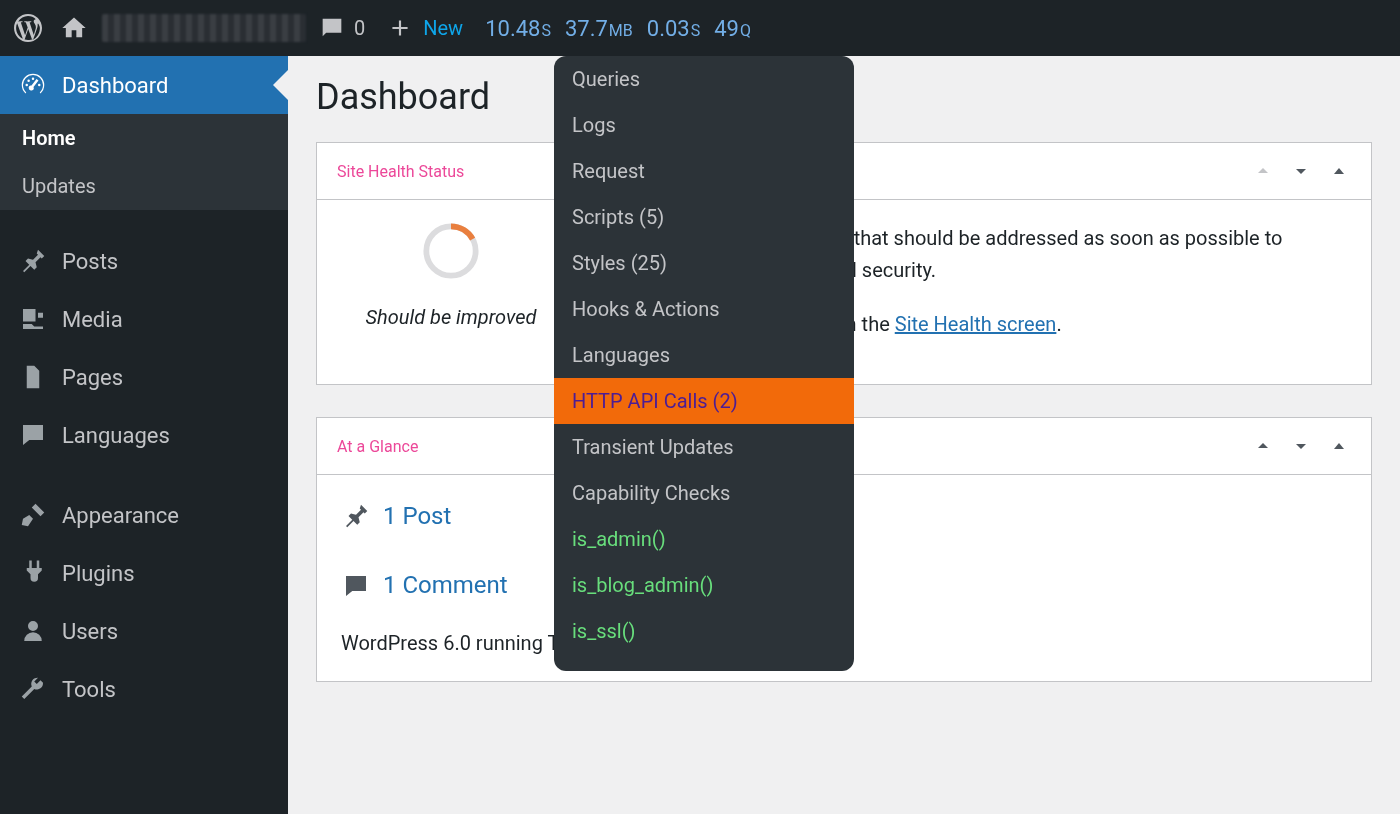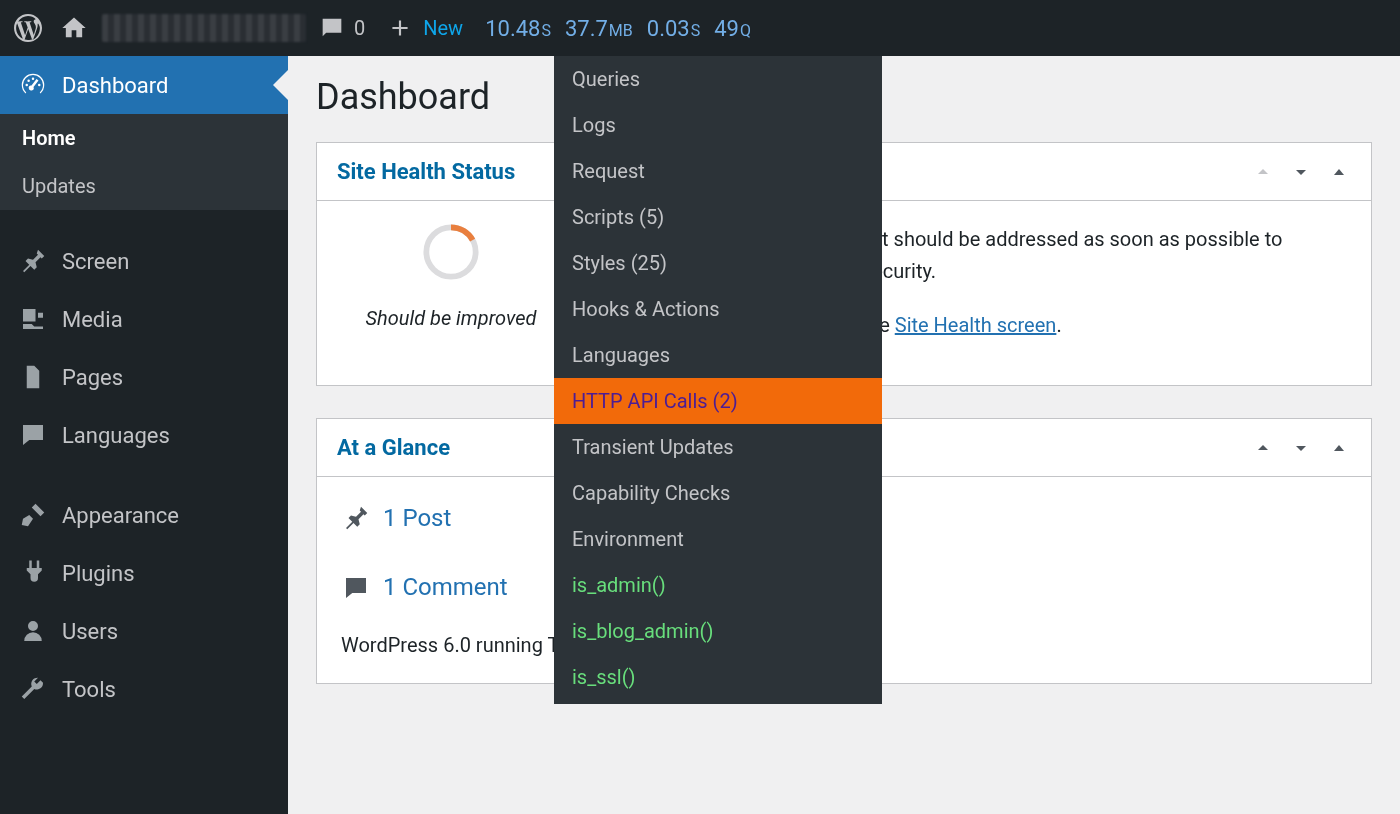--- a/index.html
+++ b/index.html
@@ -13,21 +13,21 @@
 .adminbar .site-blur { width: 204px; height: 28px; background: repeating-linear-gradient(90deg, #3a3e43 0 6px, #2a2e33 6px 12px); filter: blur(1px); border-radius: 2px; }
 .adminbar .comment-icon { margin-left: 12px; width: 28px; height: 28px; fill: #c3c4c7; }
 .adminbar .comment-count { margin-left: 8px; color: #c3c4c7; }
 .adminbar .plus-icon { margin-left: 22px; width: 26px; height: 26px; fill: #c3c4c7; }
 .adminbar .new-text { margin-left: 10px; color: #0ea5e9; }
 .adminbar .qm-stats { display: flex; gap: 14px; margin-left: 22px; color: #72aee6; font-variant-numeric: tabular-nums; }
 .adminbar .qm-stats span { font-size: 22px; }
 .adminbar .qm-stats .unit { font-size: 16px; text-transform: uppercase; margin-left: 1px; }
 
 
-.qm-menu { position: absolute; top: 56px; left: 554px; width: 328px; background: #2c3338; color: #c3c4c7; z-index: 200; padding-bottom: 4px; }
+.qm-menu { position: absolute; top: 56px; left: 554px; width: 300px; background: #2c3338; color: #c3c4c7; z-index: 200; padding-bottom: 17px; border-radius: 12px; }
 .qm-menu .item { padding: 11px 18px; font-size: 20px; cursor: pointer; white-space: nowrap; }
 .qm-menu .item.active { background: #f26a0a; color: #4c1d95; }
 .qm-menu .item.green { color: #68de7c; }
 
 
 .sidebar { position: absolute; top: 56px; left: 0; width: 288px; bottom: 0; background: #1d2327; color: #c3c4c7; }
 .sidebar .menu-item { display: flex; align-items: center; padding: 14px 18px; font-size: 22px; cursor: pointer; position: relative; }
 .sidebar .menu-item .icon { width: 30px; height: 30px; margin-right: 14px; fill: rgba(240,246,252,.6); flex-shrink: 0; }
 .sidebar .menu-item.current { background: #2271b1; color: #fff; }
 .sidebar .menu-item.current .icon { fill: #fff; }
@@ -35,21 +35,21 @@
 .sidebar .arrow-out { position: absolute; right: -1px; top: 50%; transform: translateY(-50%); width: 0; height: 0; border-top: 16px solid transparent; border-bottom: 16px solid transparent; border-right: 16px solid #f0f0f1; }
 .sidebar .sub-item { padding: 12px 18px 12px 22px; font-size: 20px; background: #2c3338; color: #c3c4c7; cursor: pointer; }
 .sidebar .sub-item.active { color: #fff; font-weight: 600; }
 .sidebar .separator { height: 22px; background: #1d2327; }
 
 
 .main { position: absolute; top: 56px; left: 288px; right: 0; bottom: 0; padding: 20px 28px; overflow: auto; }
 .main h1 { font-size: 36px; font-weight: 400; color: #1d2327; margin-bottom: 24px; }
 .box { background: #fff; border: 1px solid #c3c4c7; margin-bottom: 32px; }
 .box-header { display: flex; align-items: center; justify-content: space-between; padding: 16px 20px; border-bottom: 1px solid #c3c4c7; }
-.box-header h2 { font-size: 22px; font-weight: 700; color: #0369a1; }
+.box-header h2 { font-size: 16px; font-weight: 400; color: #ec4899; }
 .box-controls { display: flex; gap: 14px; }
 .box-controls .ctrl { width: 24px; height: 24px; fill: #50575e; cursor: pointer; }
 .box-controls .ctrl.disabled { fill: #c3c4c7; }
 .box-body { padding: 22px 24px; font-size: 20px; color: #1d2327; line-height: 1.6; }
 .site-health-body { display: flex; gap: 40px; align-items: flex-start; }
 .sh-gauge { width: 220px; text-align: center; flex-shrink: 0; }
 .sh-gauge svg { width: 58px; height: 58px; margin-bottom: 12px; }
 .sh-gauge-label { font-size: 20px; color: #1d2327; font-style: italic; }
 .sh-text { flex: 1; }
 .sh-text p { margin-bottom: 22px; }
@@ -95,21 +95,20 @@
     <div class="item">Queries</div>
     <div class="item">Logs</div>
     <div class="item">Request</div>
     <div class="item">Scripts (5)</div>
     <div class="item">Styles (25)</div>
     <div class="item">Hooks &amp; Actions</div>
     <div class="item">Languages</div>
     <div class="item active">HTTP API Calls (2)</div>
     <div class="item">Transient Updates</div>
     <div class="item">Capability Checks</div>
-    <div class="item">Environment</div>
     <div class="item green">is_admin()</div>
     <div class="item green">is_blog_admin()</div>
     <div class="item green">is_ssl()</div>
   </div>
 
 <div class="sidebar">
   <div class="menu-item current">
     <svg class="icon" viewBox="0 0 24 24">
         <path d="M12 3a9 9 0 0 0-9 9 9 9 0 0 0 3 6.7l.6-.8A8 8 0 0 1 4 12a8 8 0 1 1 16 0 8 8 0 0 1-2.6 5.9l.6.8A9 9 0 0 0 21 12a9 9 0 0 0-9-9zm2.8 4.2-4 5.2a2 2 0 1 0 1.6 1.2l4-5.2-1.6-1.2zM7 11a1 1 0 1 0 0 2 1 1 0 0 0 0-2zm10 0a1 1 0 1 0 0 2 1 1 0 0 0 0-2zM8.5 7.5a1 1 0 1 0 0 2 1 1 0 0 0 0-2zM12 6a1 1 0 1 0 0 2 1 1 0 0 0 0-2z"></path>
       </svg>
@@ -117,21 +116,21 @@
     <span class="arrow-out"></span>
   </div>
   <div class="sub-item active">Home</div>
   <div class="sub-item">Updates</div>
   <div class="separator"></div>
   <div id="sidebar-items">
       <div class="menu-item">
         <svg class="icon" viewBox="0 0 24 24">
           <path d="M16 3l5 5-2 2-1-1-4 4 1 4-2 2-3-3-5 5-1-1 5-5-3-3 2-2 4 1 4-4-1-1z"></path>
         </svg>
-        <span>Screen</span>
+        <span>Posts</span>
       </div>
       <div class="menu-item">
         <svg class="icon" viewBox="0 0 24 24">
           <path d="M4 4h10v10H4zM16 7h4v4h-4zM4 16h7l2 2h7v2H4z"></path>
         </svg>
         <span>Media</span>
       </div>
       <div class="menu-item">
         <svg class="icon" viewBox="0 0 24 24">
           <path d="M7 3h6v4h4V7l-4-4zm0 0v18h10V7h-4V3H7zm4 4h-4"></path>

